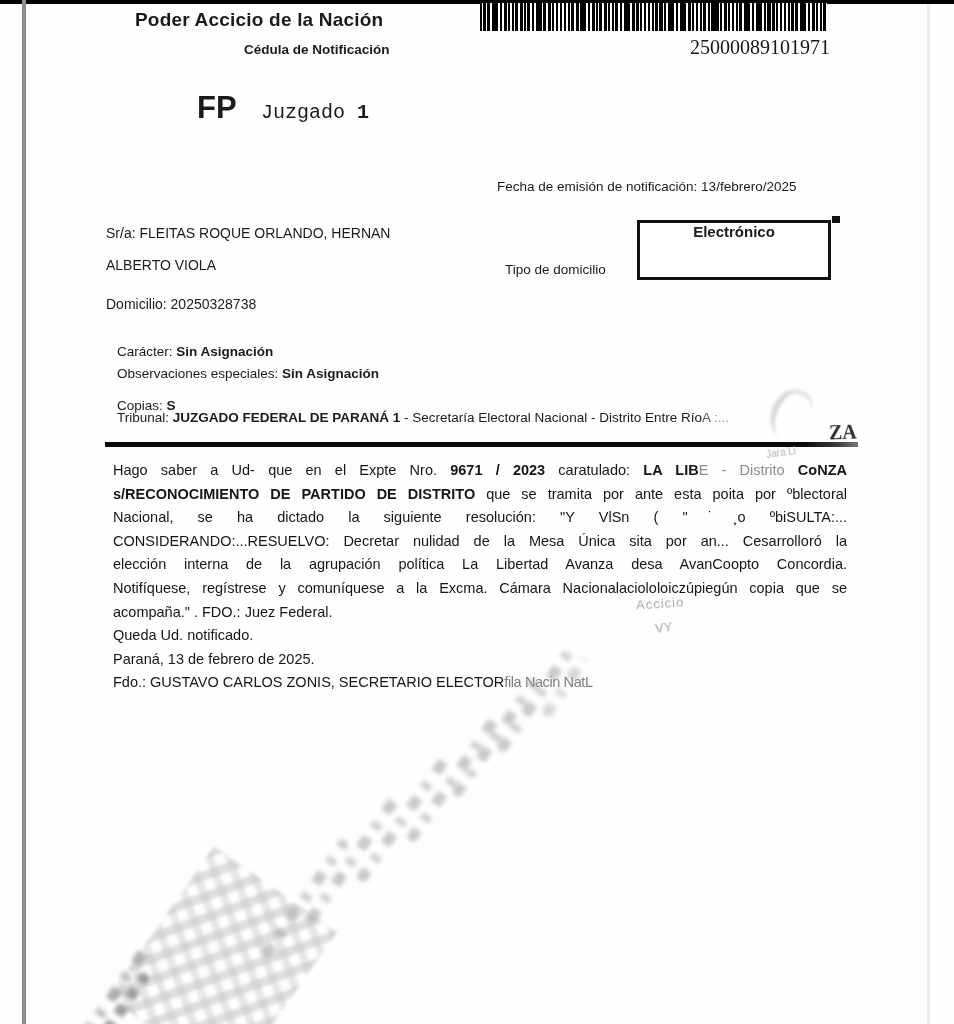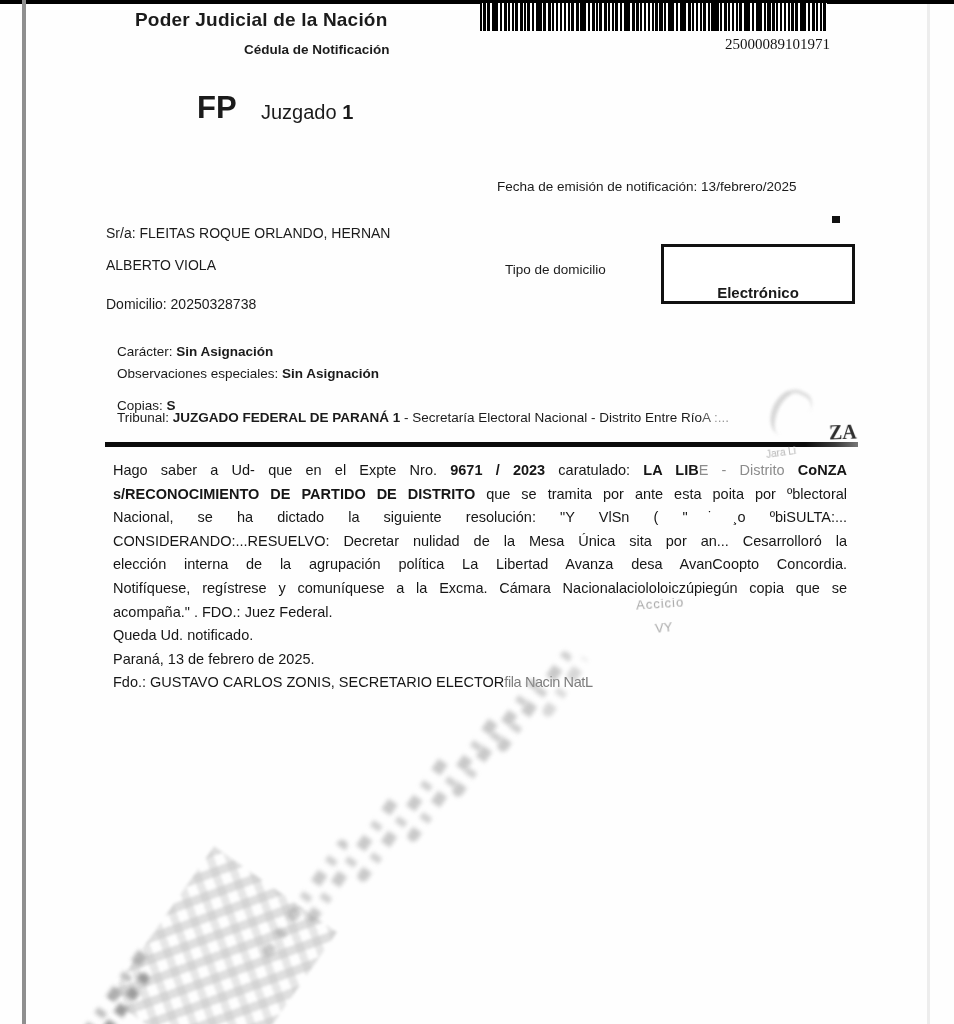--- a/index.html
+++ b/index.html
@@ -15,34 +15,34 @@
   .title{left:135px;top:9px;font-size:19px;font-weight:bold;letter-spacing:.2px;}
   .subtitle{left:244px;top:42px;font-size:13.5px;font-weight:bold;}
   .barcode{
     left:480px;top:3px;width:347px;height:28px;background-color:#fff;
     background-image:
       repeating-linear-gradient(90deg,#000 0 2px,rgba(0,0,0,0) 2px 4px),
       repeating-linear-gradient(90deg,#000 0 1px,rgba(0,0,0,0) 1px 7px),
       repeating-linear-gradient(90deg,rgba(0,0,0,0) 0 3px,#000 3px 5px,rgba(0,0,0,0) 5px 11px);
   }
   .bnum{left:640px;top:36px;width:190px;text-align:right;
-    font-family:"Liberation Serif", serif;font-size:15px;color:#151515;}
+    font-family:"Liberation Serif", serif;font-size:20px;color:#151515;}
 
   .fp{left:197px;top:90px;font-size:31px;font-weight:bold;}
-  .juz{left:261px;top:101px;font-family:Liberation Sans, sans-serif;font-size:20px;}
+  .juz{left:261px;top:101px;font-family:Liberation Mono, monospace;font-size:20px;}
 
   .fecha{left:497px;top:179px;font-size:13.5px;}
   .sq{left:832px;top:216px;width:8px;height:7px;background:#111;}
 
   .addr{left:106px;font-size:14px;}
   .a1{top:225px;} .a2{top:257px;} .a3{top:296px;}
   .tipolabel{left:505px;top:262px;font-size:13.5px;}
-  .tipobox{left:637px;top:244px;width:188px;height:54px;border:3px solid #111;
-    display:flex;align-items:flex-end;justify-content:center;
-    font-size:15px;font-weight:bold;background:#fff;margin-left:24px;}
+  .tipobox{left:637px;top:220px;width:188px;height:54px;border:3px solid #111;
+    display:flex;align-items:flex-start;justify-content:center;
+    font-size:15px;font-weight:bold;background:#fff;}
 
   .det{left:117px;font-size:13.5px;}
   .d1{top:344px;} .d2{top:366px;} .d3{top:388px;margin-top:10px;} .d4{top:410px;}
   .det b{font-weight:bold;}
   .gh-dk{color:#5d5d5d;}
   .gh-lt{color:#9a9a9a;}
 
   .divider{left:105px;top:442px;width:753px;height:5px;
     background:linear-gradient(90deg,#0b0b0b 0 93%,#3a3a3a 97%,#777);}
   .za{left:829px;top:421px;font-family:"Liberation Serif", serif;
@@ -81,21 +81,21 @@
       repeating-linear-gradient(35deg,rgba(140,140,140,.55) 0 9px,rgba(0,0,0,0) 9px 20px),
       repeating-linear-gradient(-55deg,rgba(150,150,150,.45) 0 8px,rgba(0,0,0,0) 8px 18px);}
 </style>
 </head>
 <body>
 
 <div class="abs topbar"></div>
 <div class="abs leftline"></div>
 <div class="abs rightline"></div>
 
-<div class="abs title">Poder Judicial de la Nación</div>
+<div class="abs title">Poder Accicio de la Nación</div>
 <div class="abs subtitle">Cédula de Notificación</div>
 <div class="abs barcode"></div>
 <div class="abs bnum">25000089101971</div>
 <div class="abs fp">FP</div>
 <div class="abs juz"><span>Juzgado </span><b>1</b></div>
 
 <div class="abs fecha">Fecha de emisión de notificación: 13/febrero/2025</div>
 <div class="abs sq"></div>
 
 <div class="abs addr a1">Sr/a: FLEITAS ROQUE ORLANDO, HERNAN</div>

